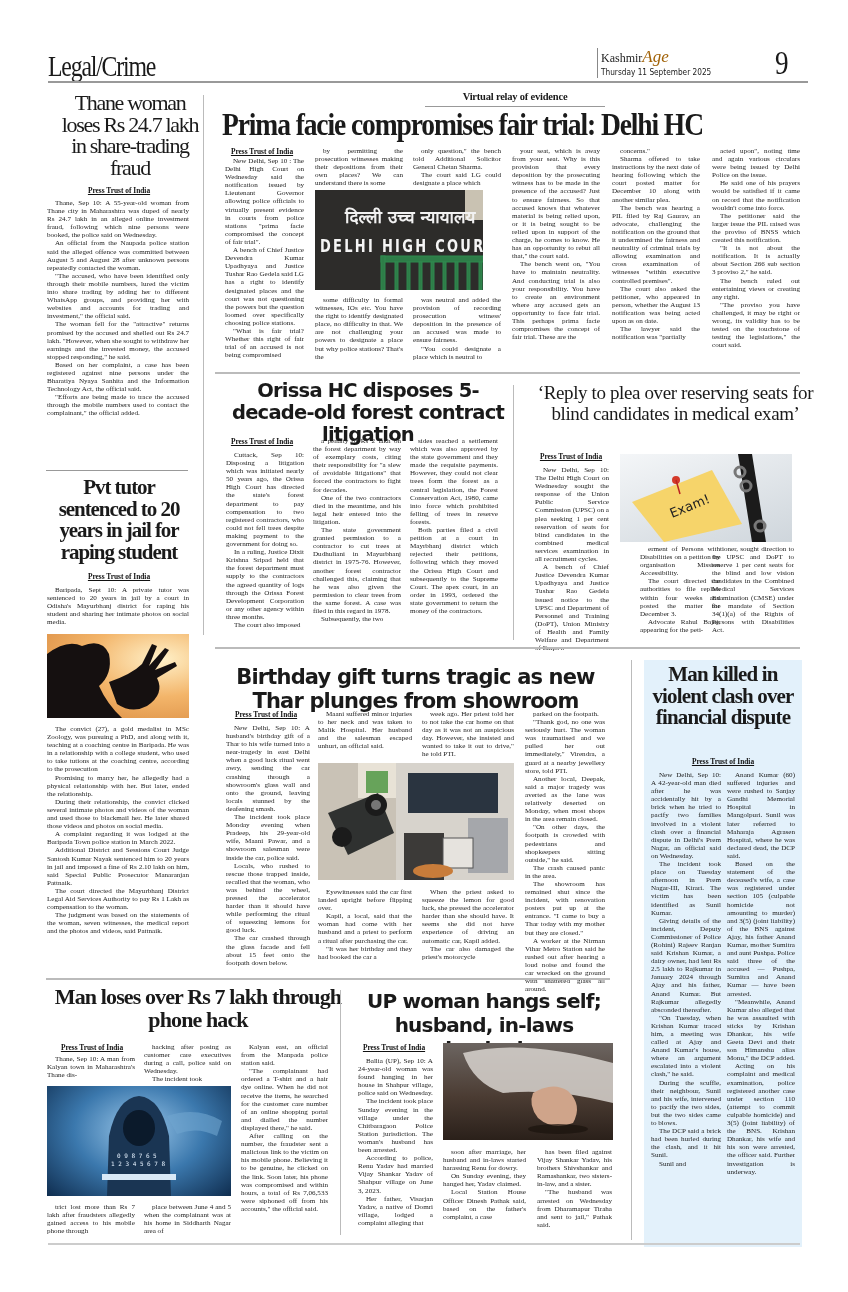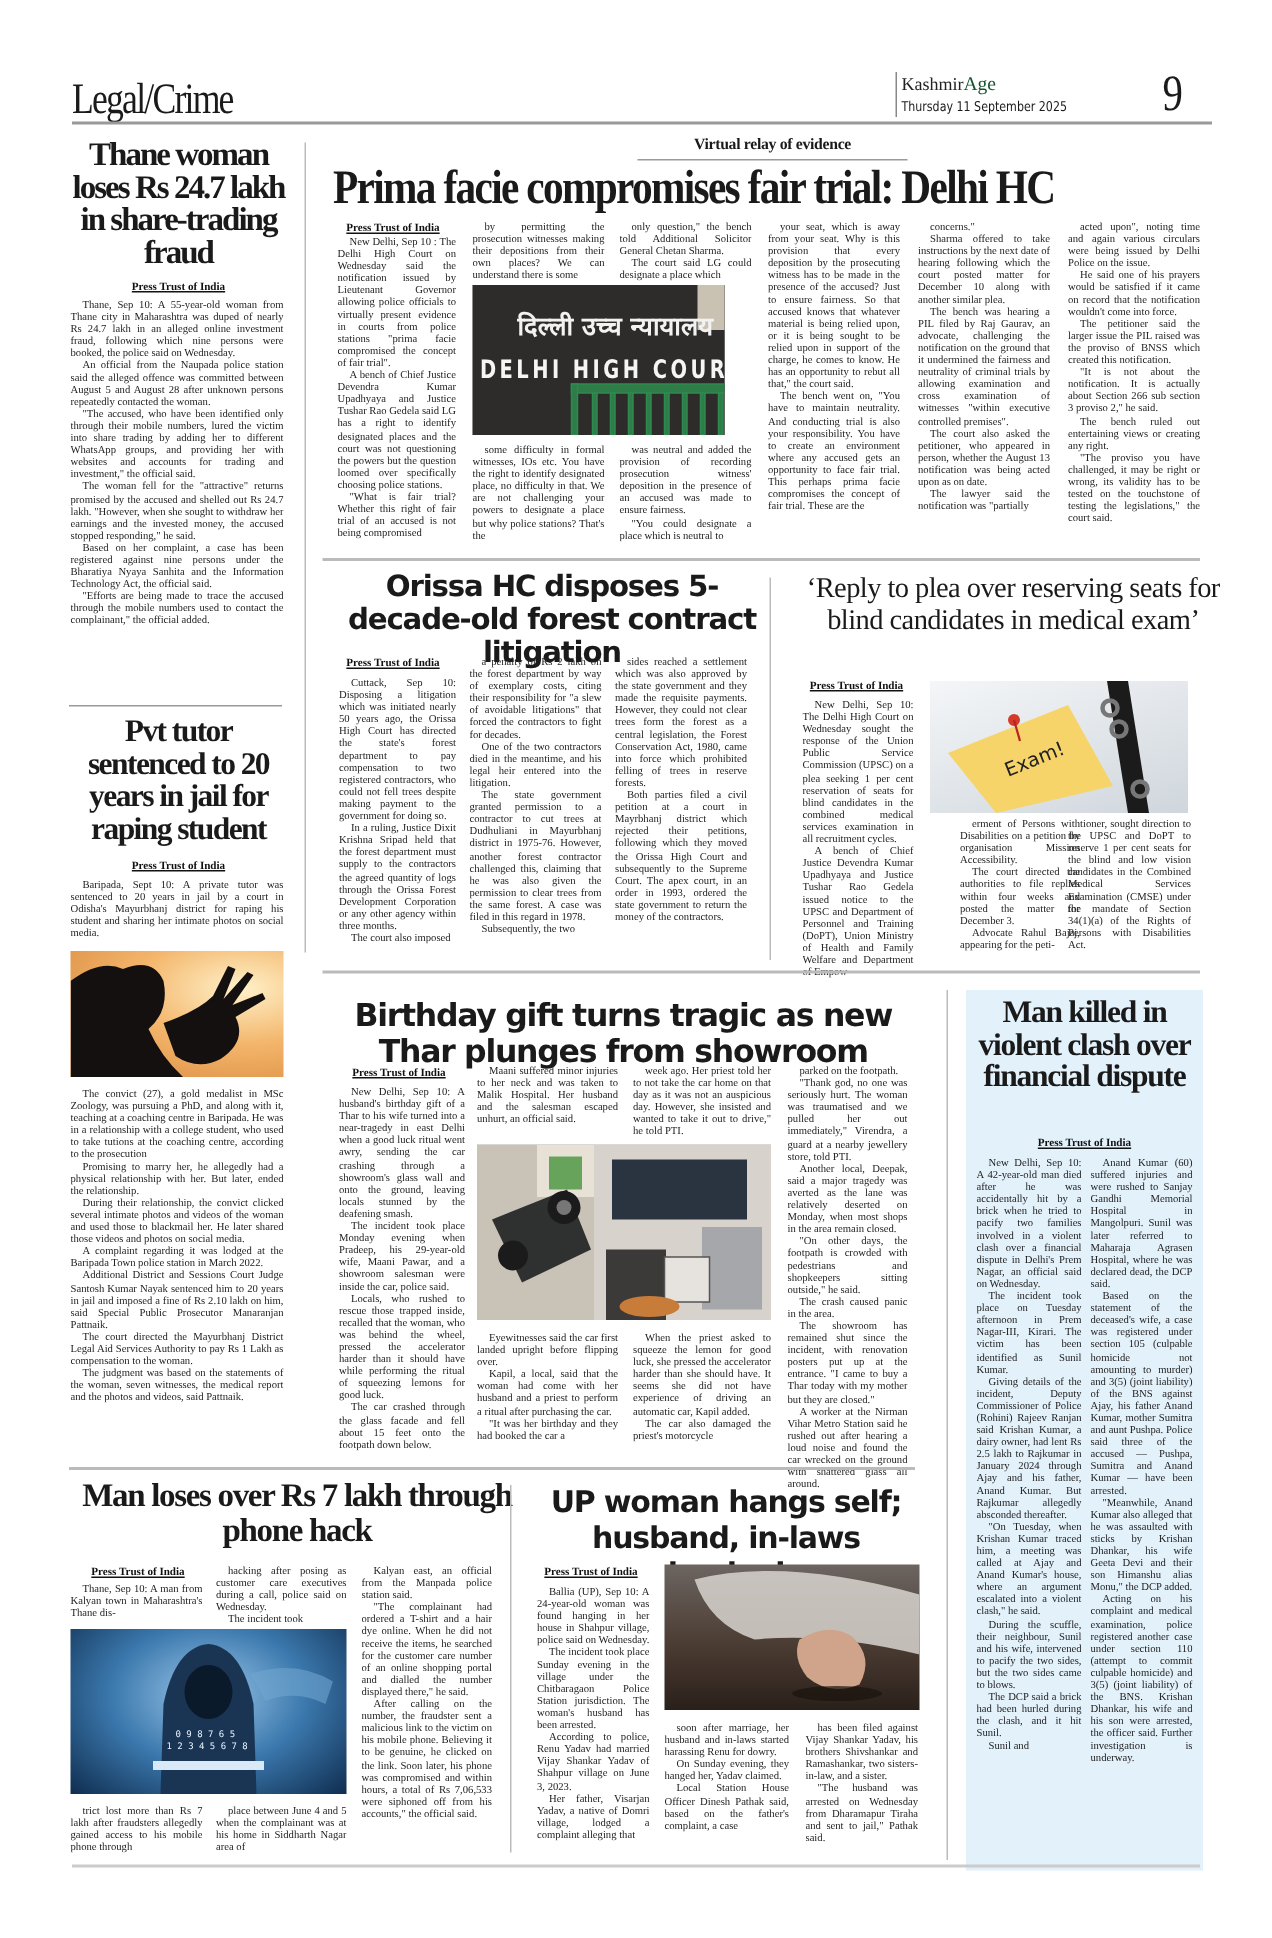--- a/index.html
+++ b/index.html
@@ -14,28 +14,28 @@
 .vrule{background:#bbb}
 .sans{font-family:"DejaVu Sans",sans-serif;font-weight:bold;letter-spacing:-0.04em}
 .img{overflow:hidden}
 </style>
 </head>
 <body>
 
 <div class="abs cond" style="left:48px;top:50px;font-size:29px;font-weight:normal;letter-spacing:-0.05em;transform:scaleX(0.82)">Legal/Crime</div>
 <div class="abs" style="left:597px;top:48px;width:1px;height:30px;background:#888"></div>
 <div class="abs" style="left:601px;top:47px;font-family:'Liberation Serif',serif;white-space:nowrap">
-  <span style="font-size:12px;color:#222">Kashmir</span><span style="font-size:13px;color:#14532d;">Age</span>
+  <span style="font-size:12px;color:#222">Kashmir</span><span style="font-size:17px;color:#a16207;font-style:italic">Age</span>
 </div>
 <div class="abs" style="left:601px;top:67px;font-family:'DejaVu Sans',sans-serif;font-size:9px;transform:scaleX(0.82);transform-origin:left top;white-space:nowrap">Thursday 11 September 2025</div>
 <div class="abs" style="left:775px;top:46px;font-family:'Liberation Serif',serif;font-size:34px;line-height:34px;transform:scaleX(0.8);transform-origin:left top">9</div>
 <div class="abs rule" style="left:48px;top:81px;width:760px;height:1.5px;background:#999"></div>
 
 <div class="abs vrule" style="left:203px;top:95px;width:1px;height:540px"></div>
-<div class="abs" style="left:46px;top:92px;width:146px;text-align:center;font-family:'Liberation Serif',serif;font-weight:bold;font-size:22px;line-height:21.5px;letter-spacing:-0.06em">Thane woman loses Rs 24.7 lakh in share-trading fraud</div>
+<div class="abs" style="left:57px;top:92px;width:146px;text-align:center;font-family:'Liberation Serif',serif;font-weight:normal;font-size:22px;line-height:21.5px;letter-spacing:-0.06em">Thane woman loses Rs 24.7 lakh in share-trading fraud</div>
 <div class="abs byline" style="left:46px;top:186px;width:146px">Press Trust of India</div>
 <div class="abs body" style="left: 47px; top: 199px; width: 142px; overflow: hidden;" id="thane-body">
     <p>Thane, Sep 10: A 55-year-old woman from Thane city in Maharashtra was duped of nearly Rs 24.7 lakh in an alleged online investment fraud, following which nine persons were booked, the police said on Wednesday.</p>
     <p>An official from the Naupada police station said the alleged offence was committed between August 5 and August 28 after unknown persons repeatedly contacted the woman.</p>
     <p>"The accused, who have been identified only through their mobile numbers, lured the victim into share trading by adding her to different WhatsApp groups, and providing her with websites and accounts for trading and investment," the official said.</p>
     <p>The woman fell for the "attractive" returns promised by the accused and shelled out Rs 24.7 lakh. "However, when she sought to withdraw her earnings and the invested money, the accused stopped responding," he said.</p>
     <p>Based on her complaint, a case has been registered against nine persons under the Bharatiya Nyaya Sanhita and the Information Technology Act, the official said.</p>
     <p>"Efforts are being made to trace the accused through the mobile numbers used to contact the complainant," the official added.</p>
   </div>
 <div class="abs rule" style="left:46px;top:470px;width:142px;height:1px;background:#999"></div>

